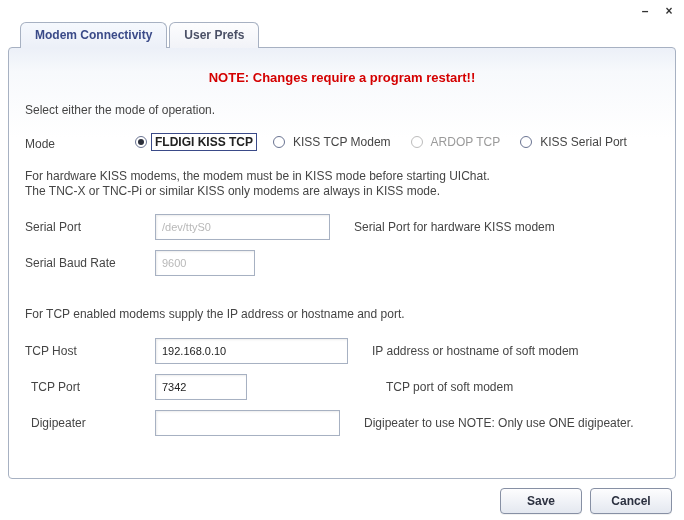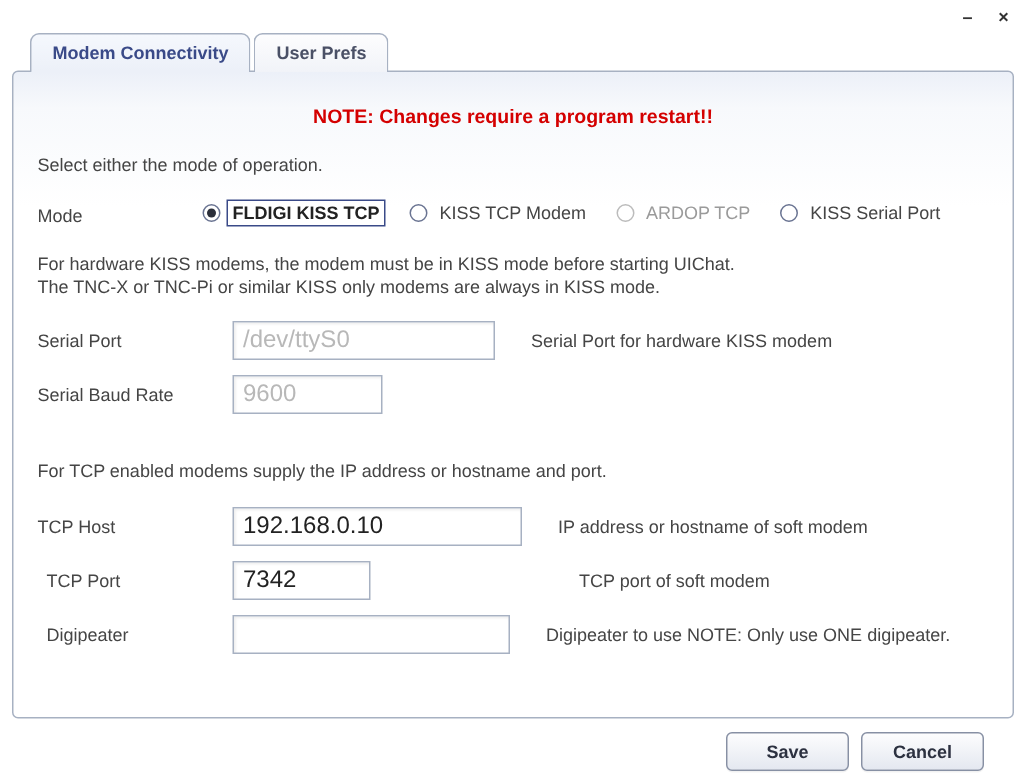--- a/index.html
+++ b/index.html
@@ -116,30 +116,30 @@
   .field {
     display:flex; align-items:center; margin-bottom: 10px;
   }
   .field-label { width: 130px; }
   input.tf {
     border: 1px solid #a7b1c2;
     background: #fff;
     height: 22px;
     padding: 12px 6px;
     font-family: inherit;
-    font-size: 16px;
+    font-size: 11px;
     color: #222;
     box-shadow: inset 1px 1px 2px rgba(0,0,0,0.08);
   }
   input.tf.disabled { color:#b8b8b8; }
   .hint { margin-left: 24px; }
   
   .footer {
     position: absolute;
-    left:0; right:16px; bottom: 6px;
+    left:0; right:0; bottom: 6px;
     display:flex; justify-content:flex-end; gap:8px;
     padding: 0 12px;
   }
   button.btn {
     min-width: 82px;
     height: 26px;
     border: 1px solid #8790a4;
     border-radius: 4px;
     background: linear-gradient(#fdfdfe,#e4e8f0);
     font-family: inherit;

